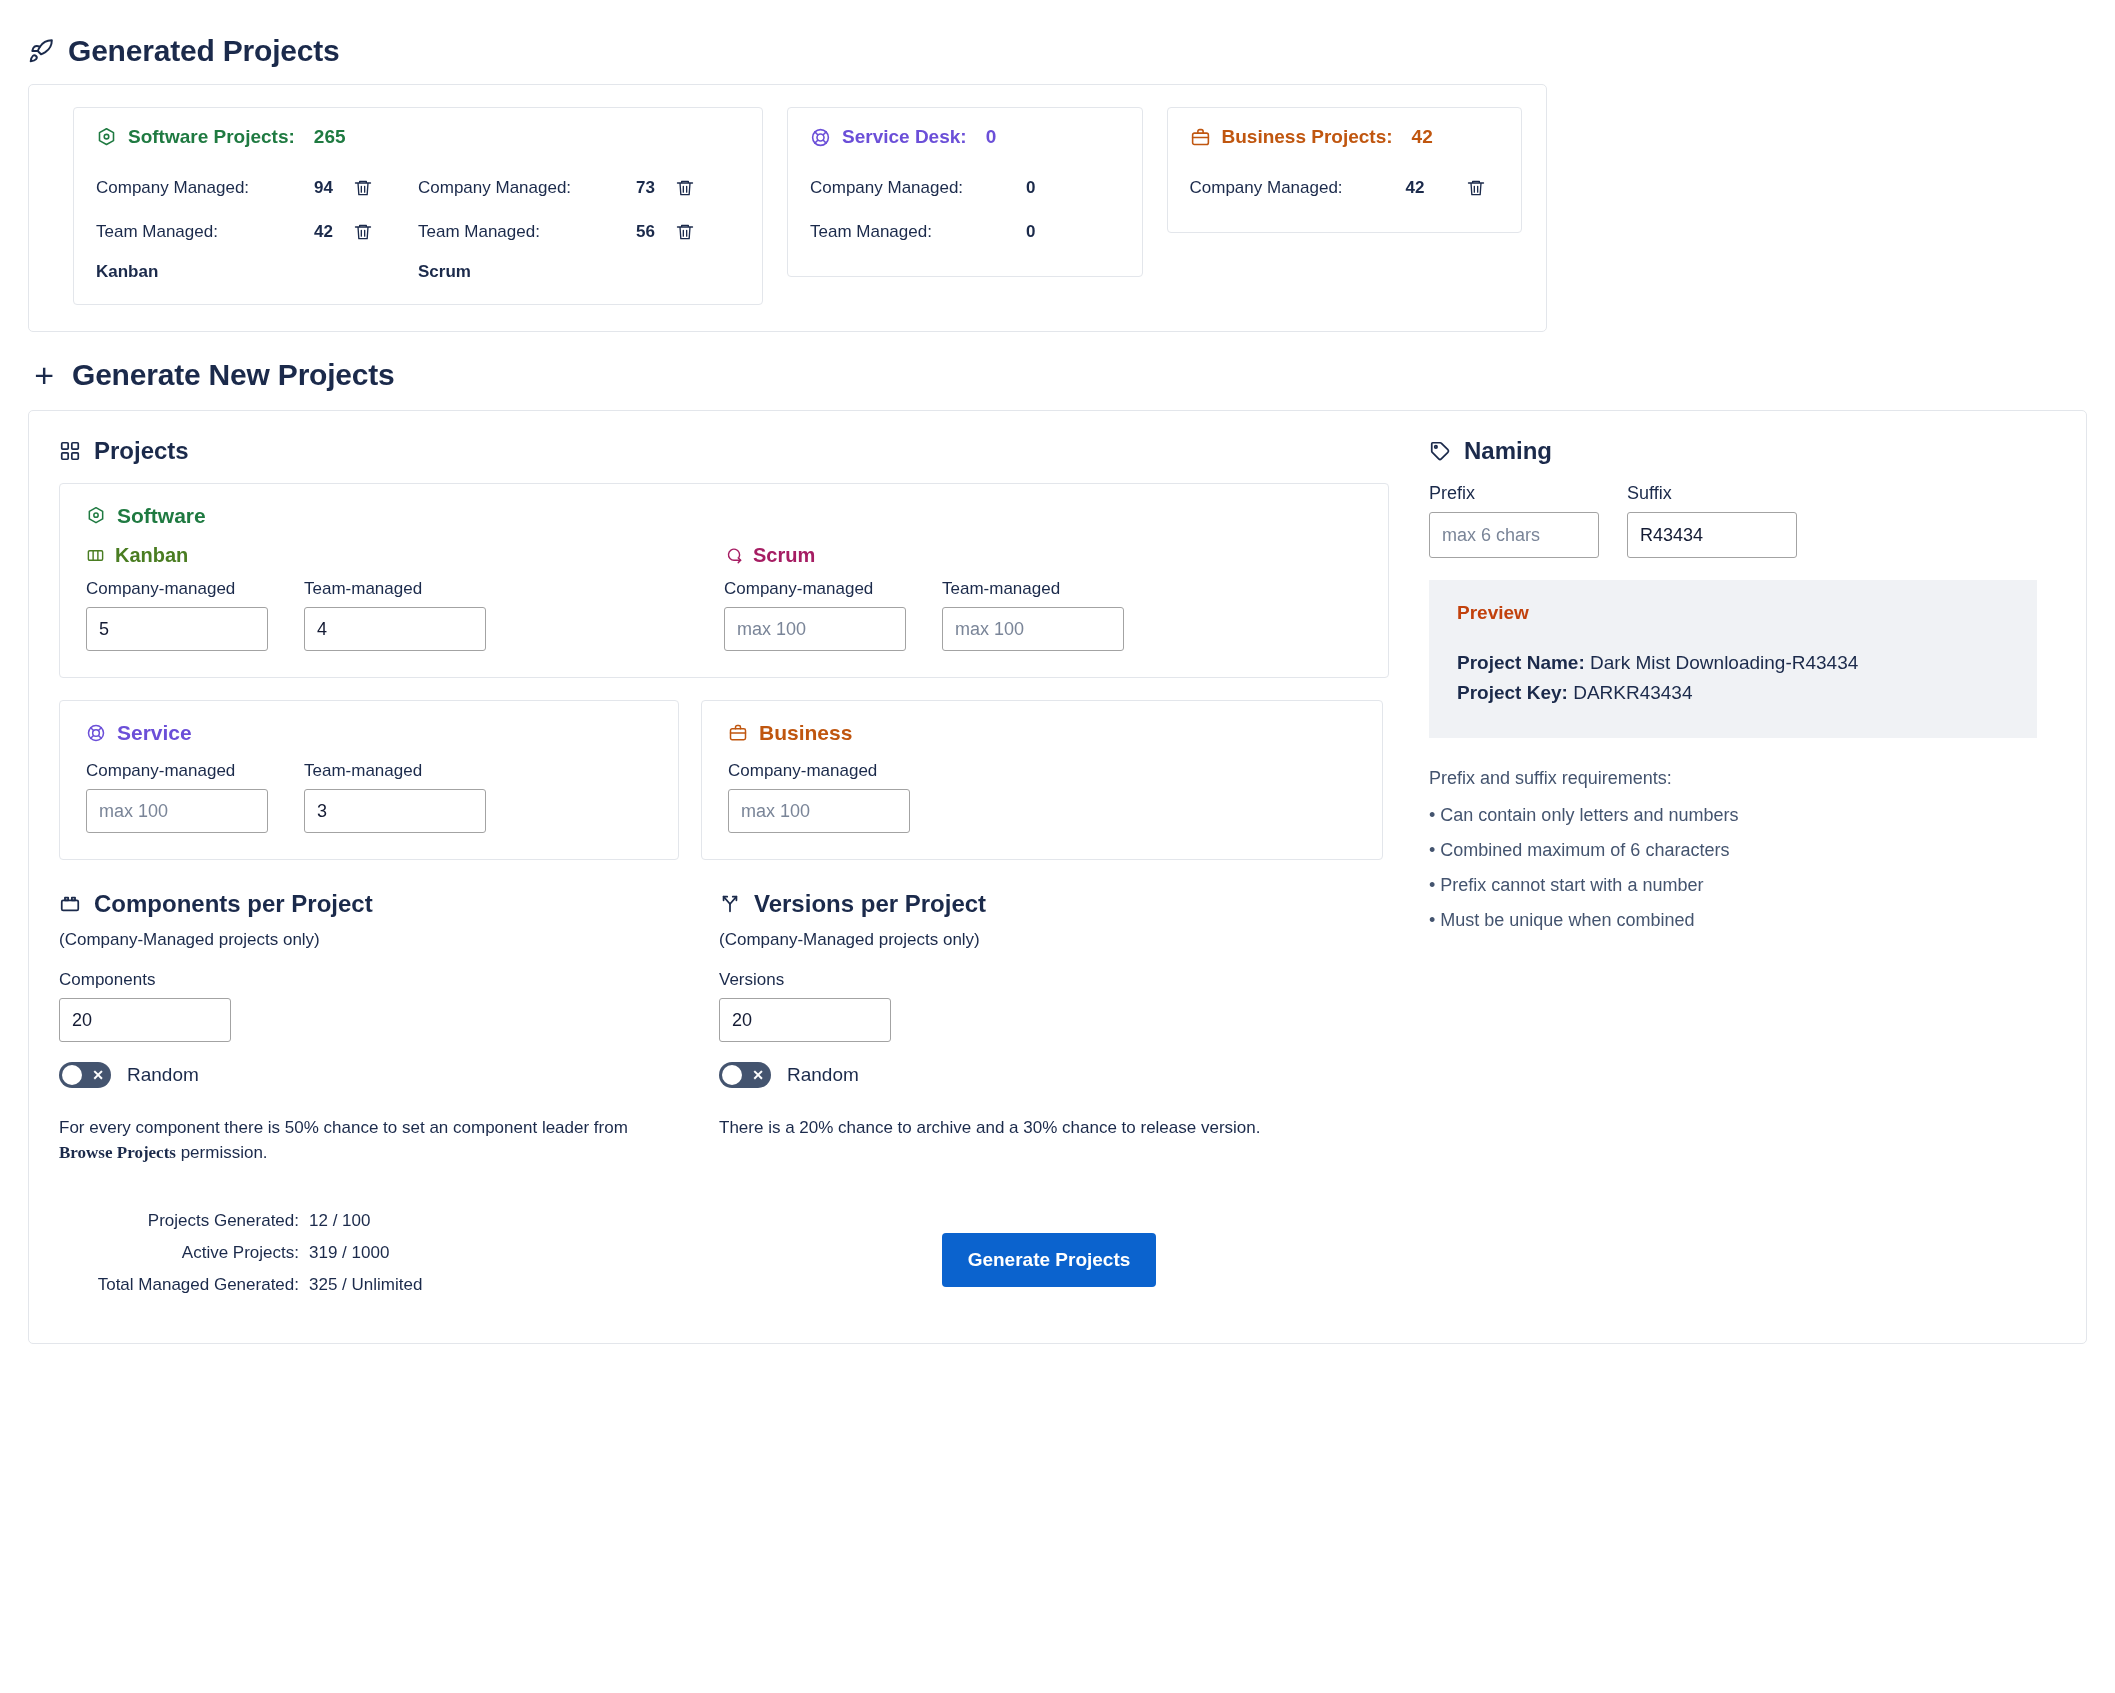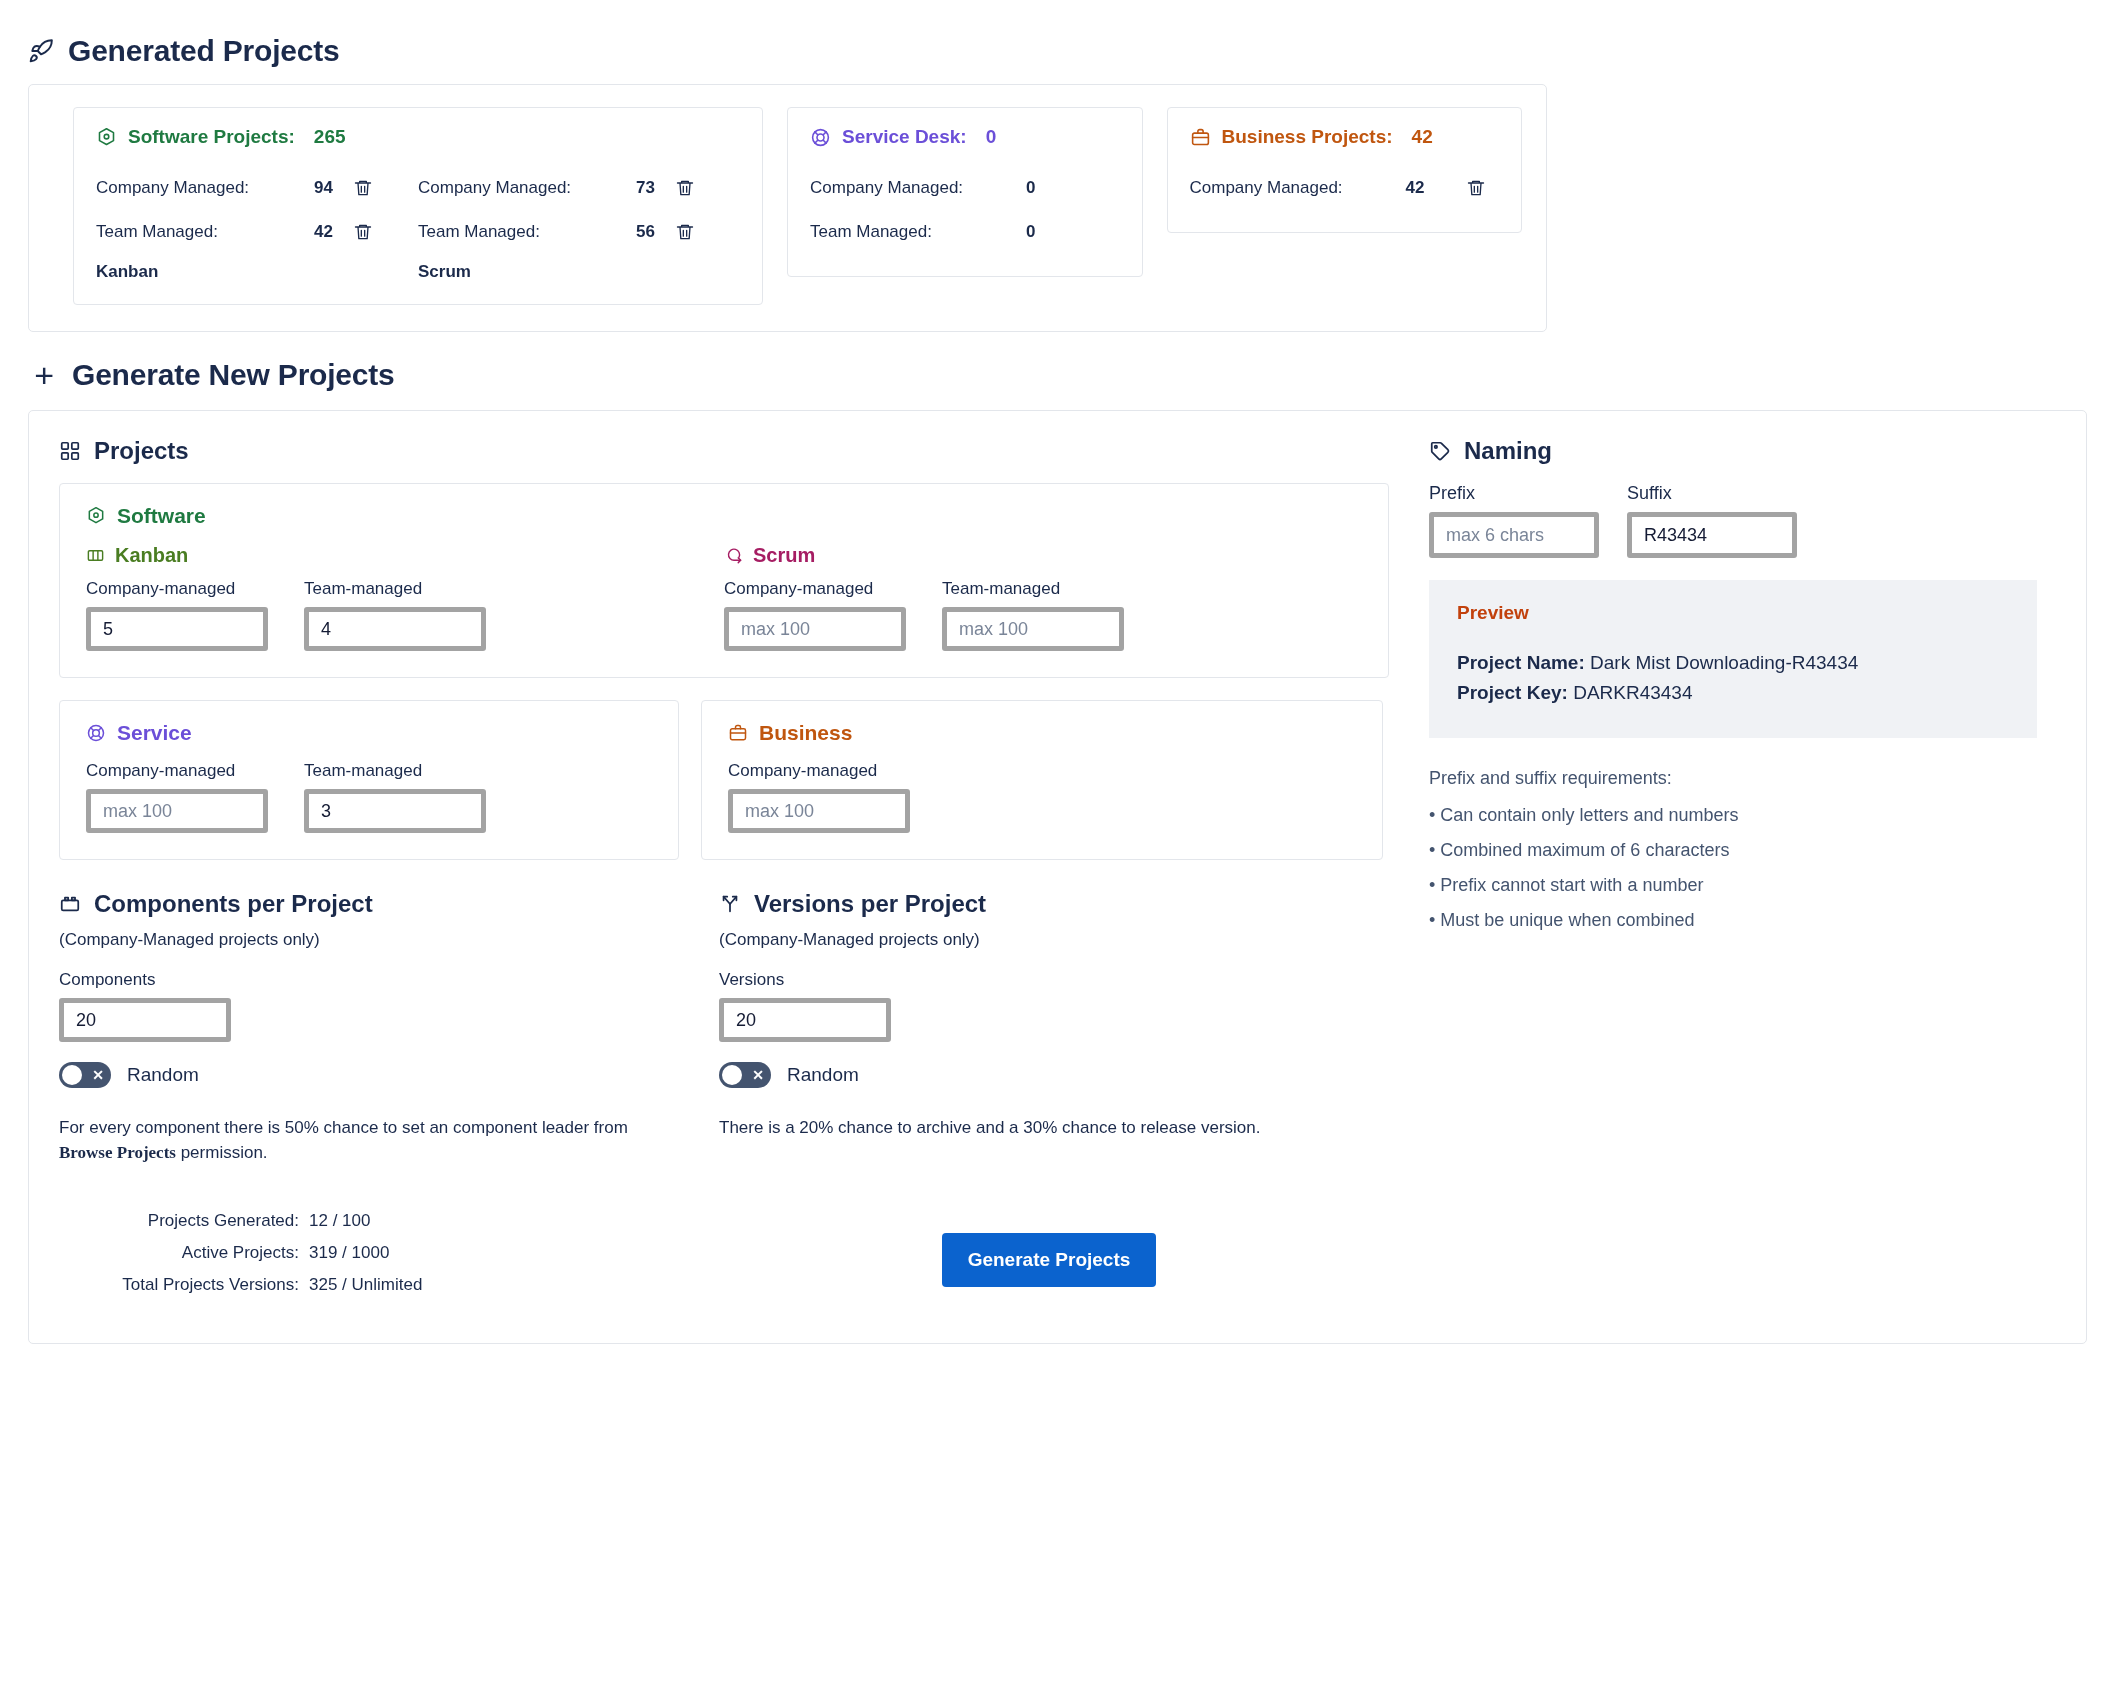--- a/index.html
+++ b/index.html
@@ -111,21 +111,21 @@
     font-size:20px; font-weight:bold; margin-bottom: 12px;
   }
   .c-kanban { color:#4a7d22; }
   .c-scrum  { color:#a61d63; }
 
   .two-col { display:flex; }
   .field { margin-right: 36px; }
   .field-label { font-size:17px; color:#1b2a4b; margin-bottom: 8px; display:block;}
   .inp {
     width: 182px; height: 44px;
-    border:5px solid #a3a3a3; border-radius:3px; background:#fff;
+    border:1px solid #a3a3a3; border-radius:3px; background:#fff;
     font-size:18px; font-family:"Liberation Sans", sans-serif;
     color:#141b34; padding: 0 12px; outline:none;
   }
   .inp::placeholder { color:#7a8598; }
   .inp.w-narrow { width: 172px; }
 
   .sw-half { width: 50%; }
 
   .group-box-row { display:flex; gap: 22px; }
   .gb-service  { width: 620px; }
@@ -509,21 +509,21 @@
           <div class="stats-col">
             <div class="stat-line">
               <span class="sl-k">Projects Generated:</span>
               <span class="sl-v">12 / 100</span>
             </div>
             <div class="stat-line">
               <span class="sl-k">Active Projects:</span>
               <span class="sl-v">319 / 1000</span>
             </div>
             <div class="stat-line">
-              <span class="sl-k">Total Projects Versions:</span>
+              <span class="sl-k">Total Managed Generated:</span>
               <span class="sl-v">325 / Unlimited</span>
             </div>
           </div>
           <div class="btn-col">
             <button class="btn-primary">Generate Projects</button>
           </div>
         </div>
       </div>
 
       <div class="col-naming">

